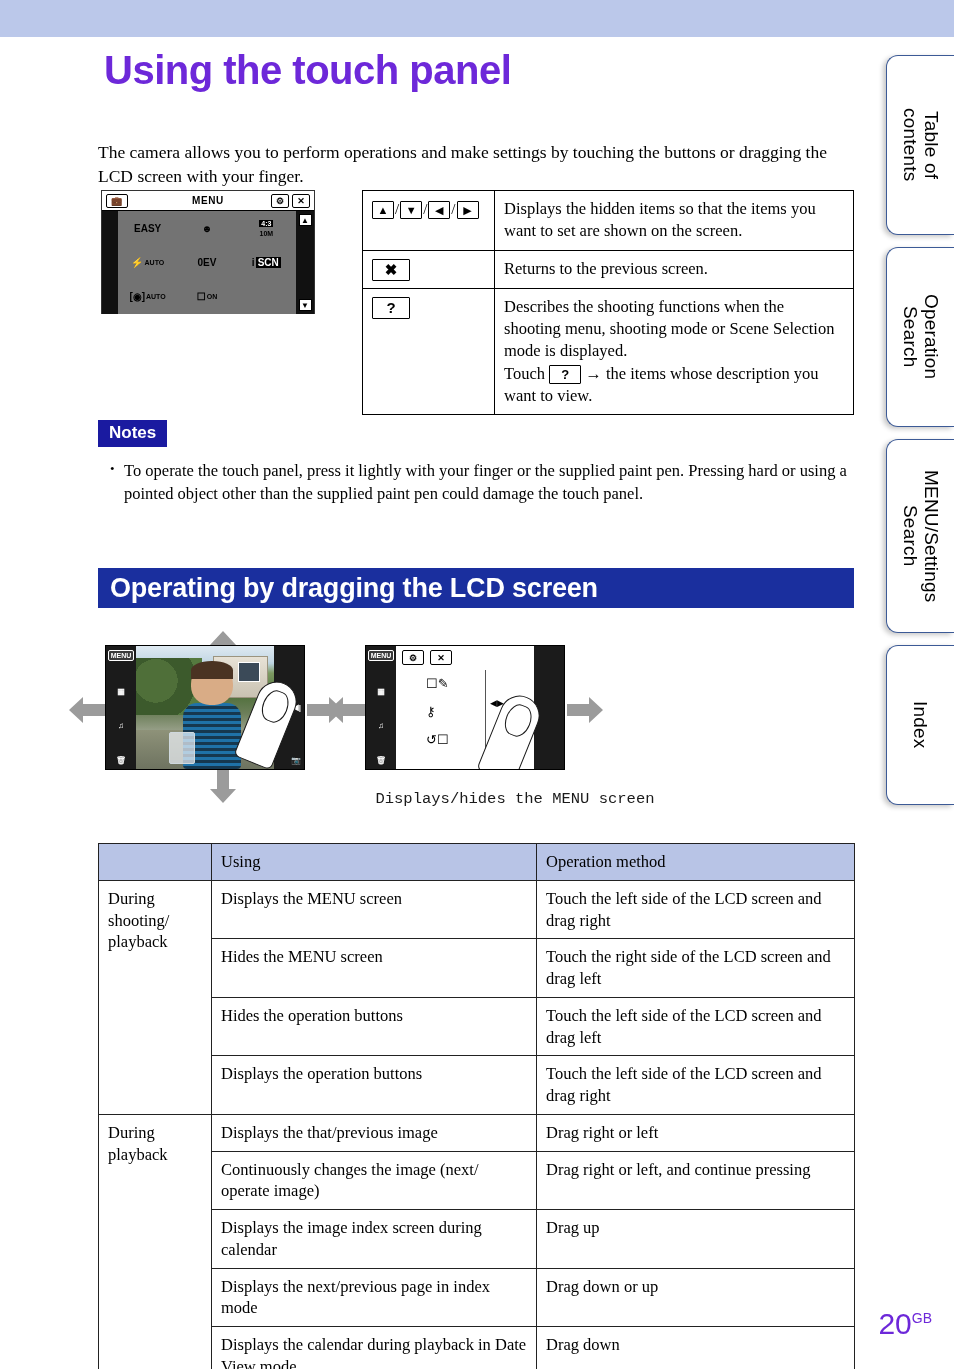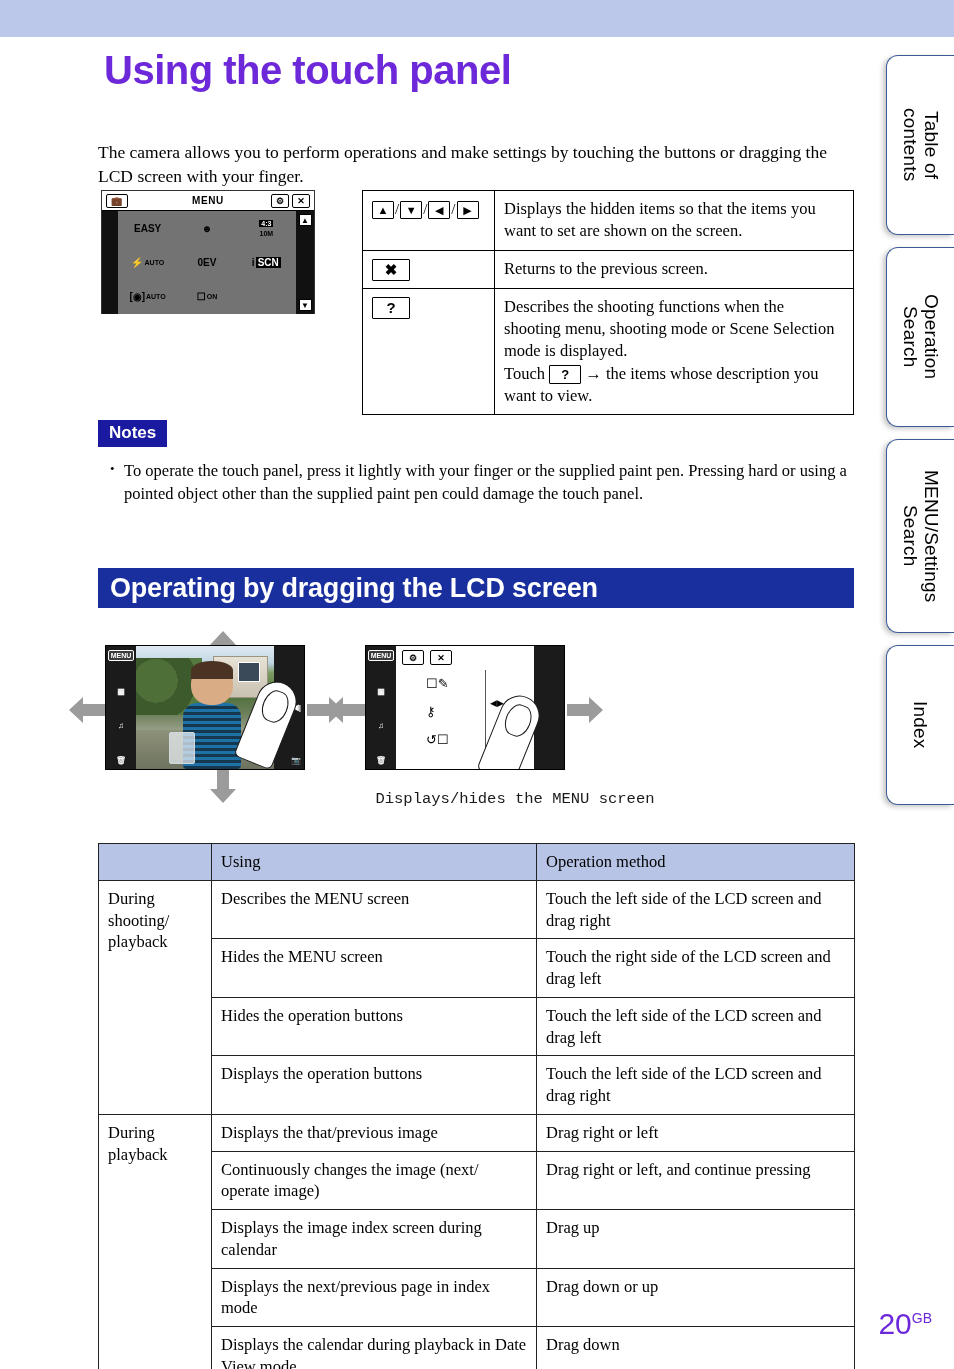--- a/index.html
+++ b/index.html
@@ -446,21 +446,21 @@
   <thead>
     <tr>
       <th></th>
       <th>Using</th>
       <th>Operation method</th>
     </tr>
   </thead>
   <tbody>
     <tr>
       <td class="rowgroup" rowspan="4">During shooting/ playback</td>
-      <td>Describes the MENU screen</td>
+      <td>Displays the MENU screen</td>
       <td>Touch the left side of the LCD screen and drag right</td>
     </tr>
     <tr>
       <td>Hides the MENU screen</td>
       <td>Touch the right side of the LCD screen and drag left</td>
     </tr>
     <tr>
       <td>Hides the operation buttons</td>
       <td>Touch the left side of the LCD screen and drag left</td>
     </tr>

